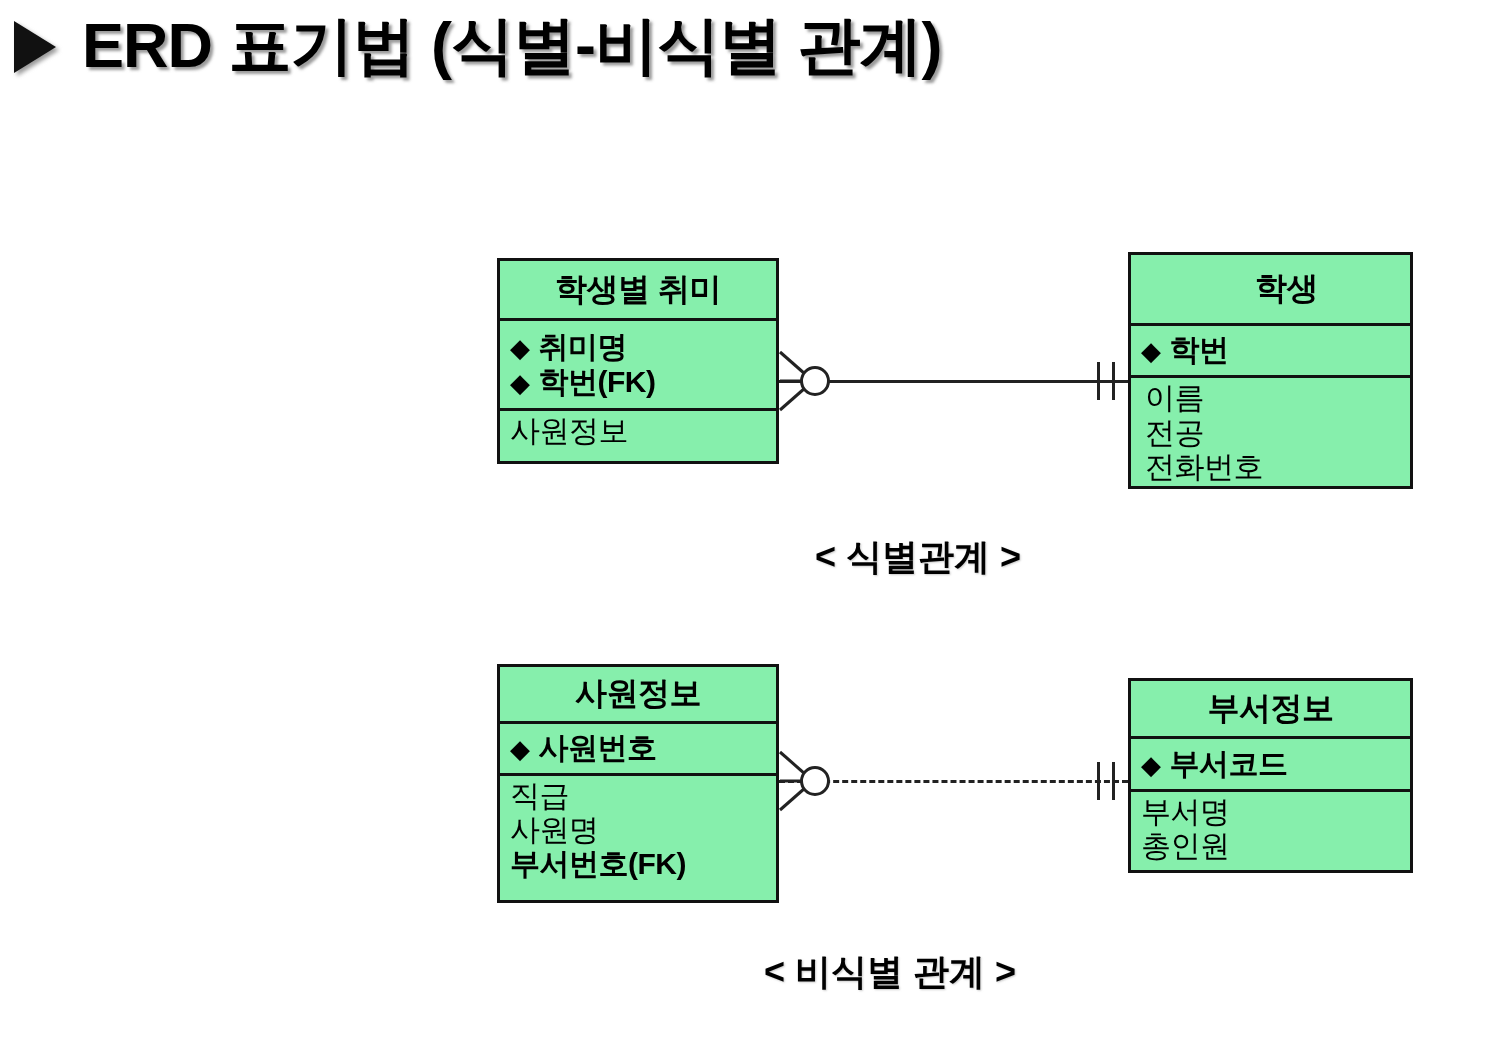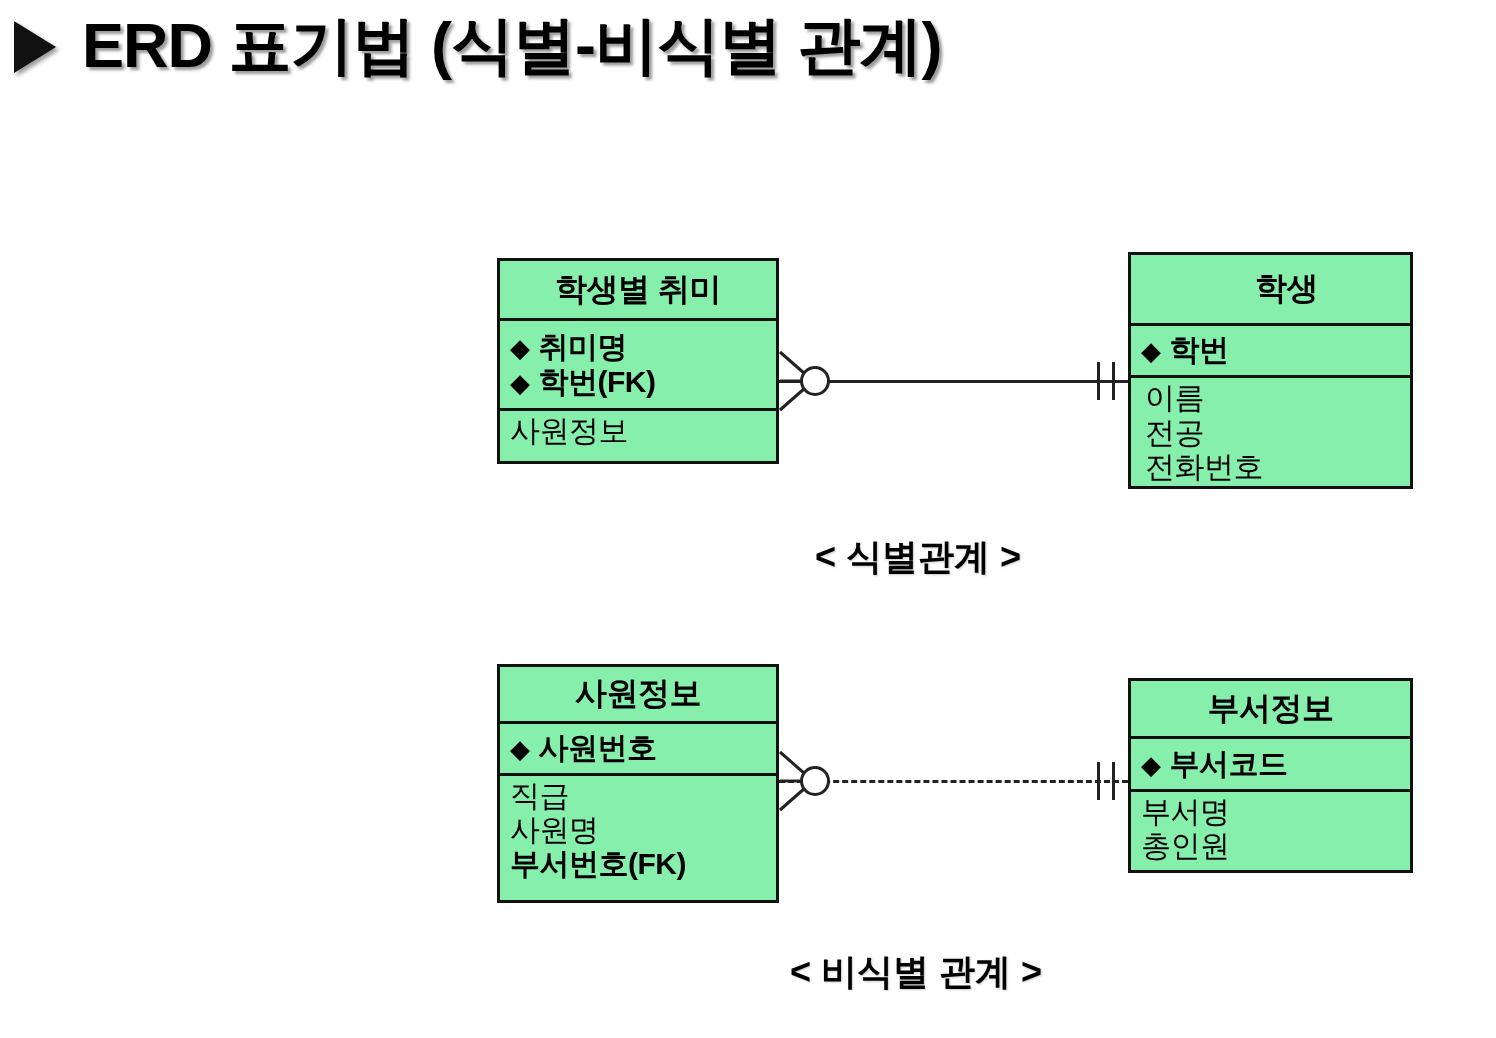--- a/index.html
+++ b/index.html
@@ -250,14 +250,14 @@
       <line x1="1" y1="2" x2="34" y2="31" stroke="#222222" stroke-width="3"></line>
       <line x1="1" y1="60" x2="34" y2="31" stroke="#222222" stroke-width="3"></line>
       <line x1="1" y1="31" x2="34" y2="31" stroke="#222222" stroke-width="3"></line>
     </svg>
   </div>
   <div class="rel-circle" style="left:800px; top:766px;"></div>
 
   <div class="rel-bar" style="left:1097px; top:762px;"></div>
   <div class="rel-bar" style="left:1112px; top:762px;"></div>
 
-  <div class="rel-caption" style="left:790px; top:948px;">&lt;  비식별 관계  &gt;</div>
+  <div class="rel-caption" style="left:764px; top:948px;">&lt;  비식별 관계  &gt;</div>
 </div>
 
 </body></html>

